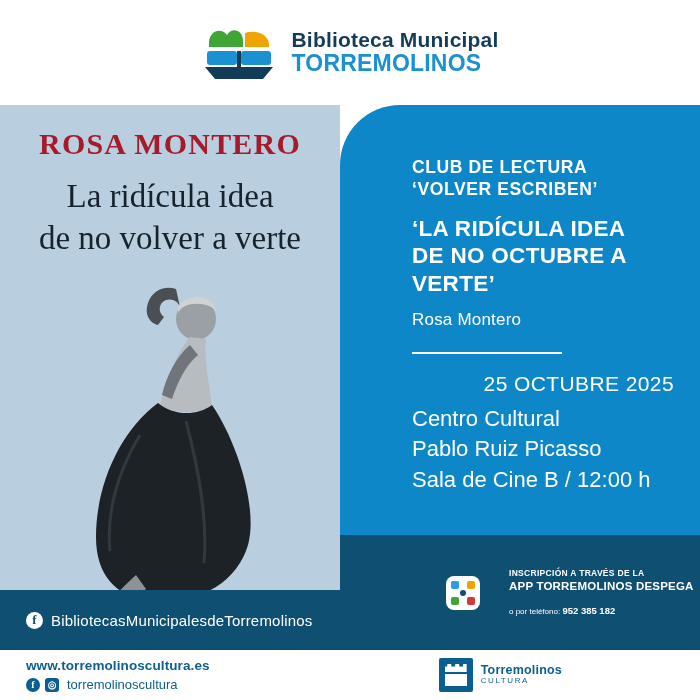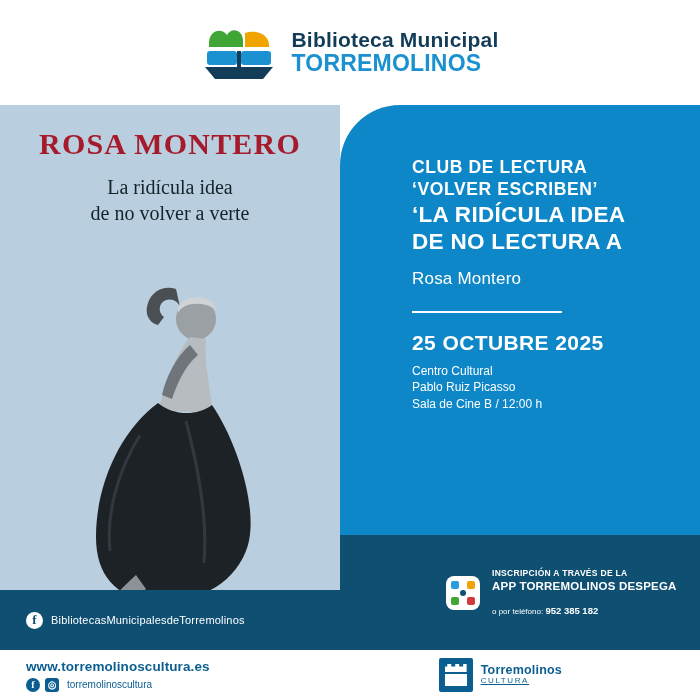--- a/index.html
+++ b/index.html
@@ -43,35 +43,35 @@
     position: absolute; top: 22px; left: 0; width: 340px;
     text-align: center;
   }
   .cover-author {
     font-family: "Liberation Serif", serif;
     font-size: 30px; font-weight: bold; color: #a61b2b;
     letter-spacing: 1.2px;
   }
   .cover-book {
     font-family: "Liberation Serif", serif;
-    font-size: 20px; color: #15232c; line-height: 1.28;
+    font-size: 33px; color: #15232c; line-height: 1.28;
     margin-top: 14px;
   }
   
   .dancer { position: absolute; left: 0; top: 140px; width: 340px; height: 400px; }
 
   .fb-strip {
     position: absolute; bottom: 0; left: 0;
     width: 340px; height: 60px;
     background: #0e4f72;
     display: flex; align-items: center; gap: 8px;
     padding-left: 26px;
     color: #ffffff;
   }
-  .fb-strip .label { font-size: 11px; letter-spacing: .2px; }
+  .fb-strip .label { font-size: 15px; letter-spacing: .2px; }
   .fb-circle {
     width: 17px; height: 17px; border-radius: 50%;
     background: #ffffff; color: #0e4f72;
     font-size: 13px; font-weight: bold;
     display: flex; align-items: center; justify-content: center;
     font-family: "Liberation Serif", serif;
   }
 
   
   .right-panel {
@@ -103,45 +103,46 @@
   }
   .right-content {
     position: absolute; top: 0; left: 0;
     width: 360px; padding: 52px 26px 0 72px;
     color: #ffffff;
   }
   .club-line {
     font-size: 17.5px; font-weight: bold; letter-spacing: .6px; line-height: 1.25;
   }
   .work-title {
+    margin-top: 14px;
     font-size: 22.5px; font-weight: bold; letter-spacing: .3px; line-height: 1.22;
   }
   .work-author {
     margin-top: 13px;
     font-size: 17px; font-weight: normal; letter-spacing: .2px;
   }
   .divider {
     margin: 22px 0 18px 0;
     width: 150px; height: 2px; background: #ffffff;
   }
   .date {
-    font-size: 21px; font-weight: bold; letter-spacing: .4px;
+    font-size: 21px; font-weight: normal; letter-spacing: .4px; text-align: right;
   }
   .venue {
     margin-top: 8px;
-    font-size: 12px; line-height: 1.38;
+    font-size: 22px; line-height: 1.38;
   }
 
   
   .app-strip {
     position: absolute; top: 535px; left: 340px;
     width: 360px; height: 115px;
     background: #0e4f72;
     display: flex; align-items: center;
-    padding-left: 106px; gap: 12px;
+    padding-left: 106px; gap: 29px;
   }
   .app-icon {
     width: 34px; height: 34px; border-radius: 8px; background: #ffffff;
     position: relative; flex: none;
   }
   .app-text { color: #ffffff; line-height: 1.3; }
   .app-text .t1 { font-size: 8.5px; font-weight: bold; letter-spacing: .3px; }
   .app-text .t2 { font-size: 11.5px; font-weight: bold; letter-spacing: .2px; }
   .app-text .t3 { font-size: 8px; margin-top: 11px; }
   .app-text .t3 b { font-size: 9.5px; }
@@ -160,39 +161,39 @@
   .footer-social {
     display: flex; align-items: center; gap: 5px; margin-top: 4px;
   }
   .sm-icon {
     width: 14px; height: 14px; border-radius: 3px; background: #0b5f90;
     color: #ffffff; font-size: 10px; font-weight: bold;
     display: flex; align-items: center; justify-content: center;
     font-family: "Liberation Serif", serif;
   }
   .sm-icon.round { border-radius: 50%; }
-  .footer-handle { font-size: 10px; color: #0b5f90; margin-left: 3px; }
+  .footer-handle { font-size: 13px; color: #0b5f90; margin-left: 3px; }
 
   .footer-right {
     position: absolute; right: 22px; top: 8px;
     display: flex; align-items: center; gap: 8px;
   }
   .crest { width: 34px; height: 34px; background: #0b5f90; border-radius: 2px; position: relative; }
   .crest::before {
     content: ""; position: absolute; left: 6px; top: 6px;
     width: 22px; height: 8px; background: #ffffff;
     clip-path: polygon(0 100%,0 30%,12% 30%,12% 0,30% 0,30% 30%,48% 30%,48% 0,66% 0,66% 30%,84% 30%,84% 0,100% 0,100% 100%);
   }
   .crest::after {
     content: ""; position: absolute; left: 6px; top: 16px;
     width: 22px; height: 12px; background: #ffffff;
   }
   .brand-text { line-height: 1.05; }
   .brand-text .b1 { font-size: 12.5px; font-weight: bold; color: #0b5f90; letter-spacing: .2px; }
-  .brand-text .b2 { font-size: 8px; color: #0b5f90; letter-spacing: 1.6px; text-decoration: underline; }
+  .brand-text .b2 { font-size: 8px; color: #0b5f90; letter-spacing: 1.6px; }
 </style>
 </head>
 <body>
 
 <div class="poster">
 
   <div class="header">
     <div class="logo-mark">
       <svg width="76" height="60" viewBox="0 0 76 60">
         <path d="M8 20 C8 8, 20 4, 26 12 C30 4, 42 6, 42 18 L42 24 L8 24 Z" fill="#3fa535"></path>
@@ -251,21 +252,22 @@
     <div class="notch-bottom"></div>
 
     <div class="right-content">
       <div class="club-line">
         <div>CLUB DE LECTURA</div>
         <div>‘VOLVER ESCRIBEN’</div>
       </div>
 
       <div class="work-title">
         <div>‘LA RIDÍCULA IDEA</div>
-        <div>DE NO LECTURA A</div>
+        <div>DE NO OCTUBRE A</div>
+        <div>VERTE’</div>
       </div>
 
       <div class="work-author">Rosa Montero</div>
 
       <div class="divider"></div>
 
       <div class="date">25 OCTUBRE 2025</div>
 
       <div class="venue">
         <div>Centro Cultural</div>

